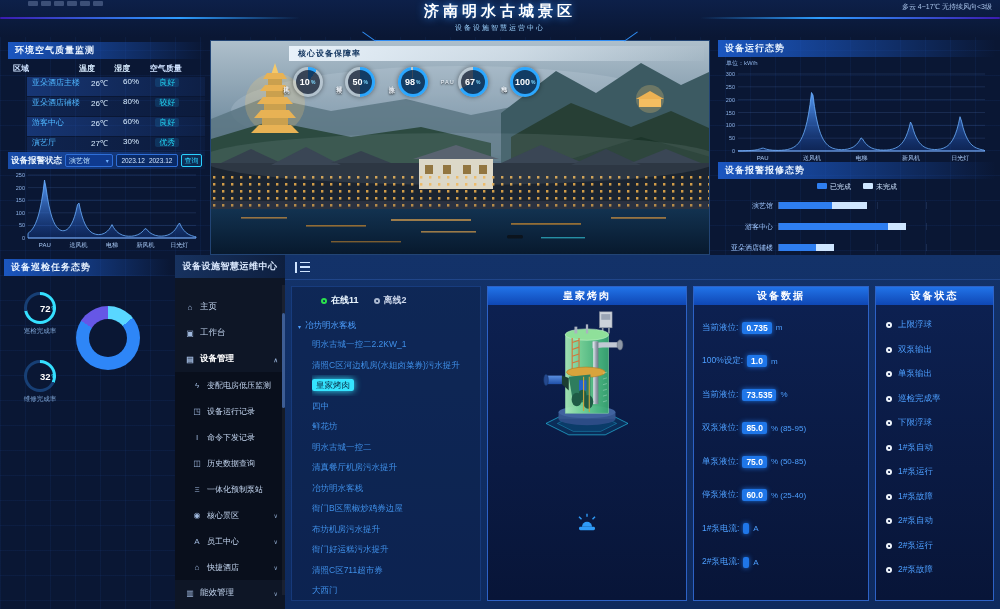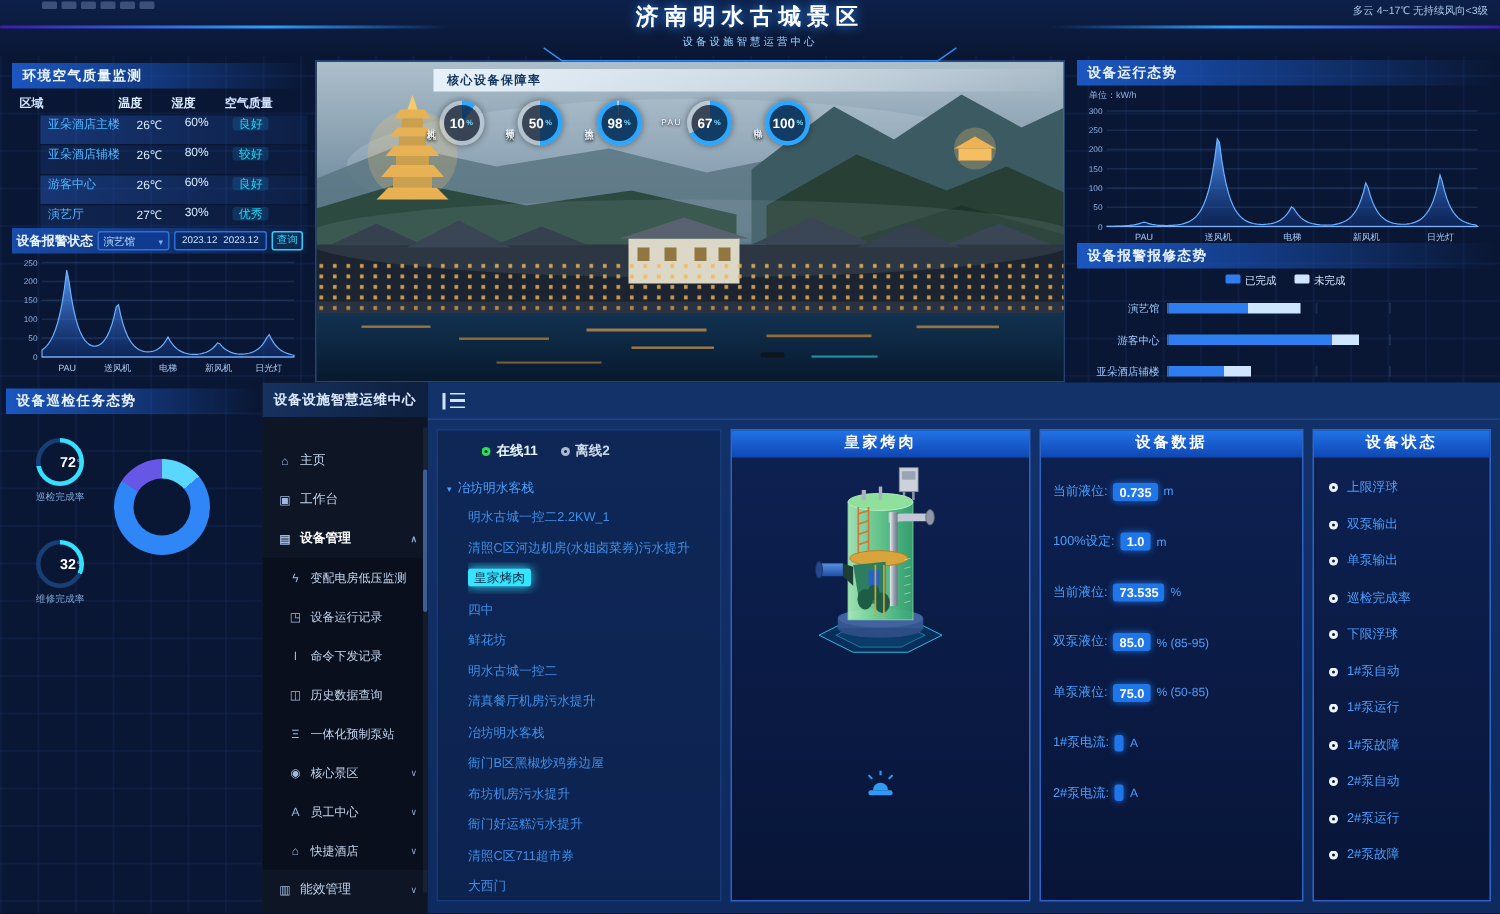--- a/index.html
+++ b/index.html
@@ -669,20 +669,25 @@
                 <span class="d-label">双泵液位:</span>
                 <span class="d-chip">85.0</span>
                 <span class="d-unit">% (85-95)</span>
               </div>
               <div class="d-row">
                 <span class="d-label">单泵液位:</span>
                 <span class="d-chip">75.0</span>
                 <span class="d-unit">% (50-85)</span>
               </div>
               <div class="d-row">
+                <span class="d-label">停泵液位:</span>
+                <span class="d-chip">60.0</span>
+                <span class="d-unit">% (25-40)</span>
+              </div>
+              <div class="d-row">
                 <span class="d-label">1#泵电流:</span>
                 <span class="d-chip empty"></span>
                 <span class="d-unit">A</span>
               </div>
               <div class="d-row">
                 <span class="d-label">2#泵电流:</span>
                 <span class="d-chip empty"></span>
                 <span class="d-unit">A</span>
               </div>
             </div>

